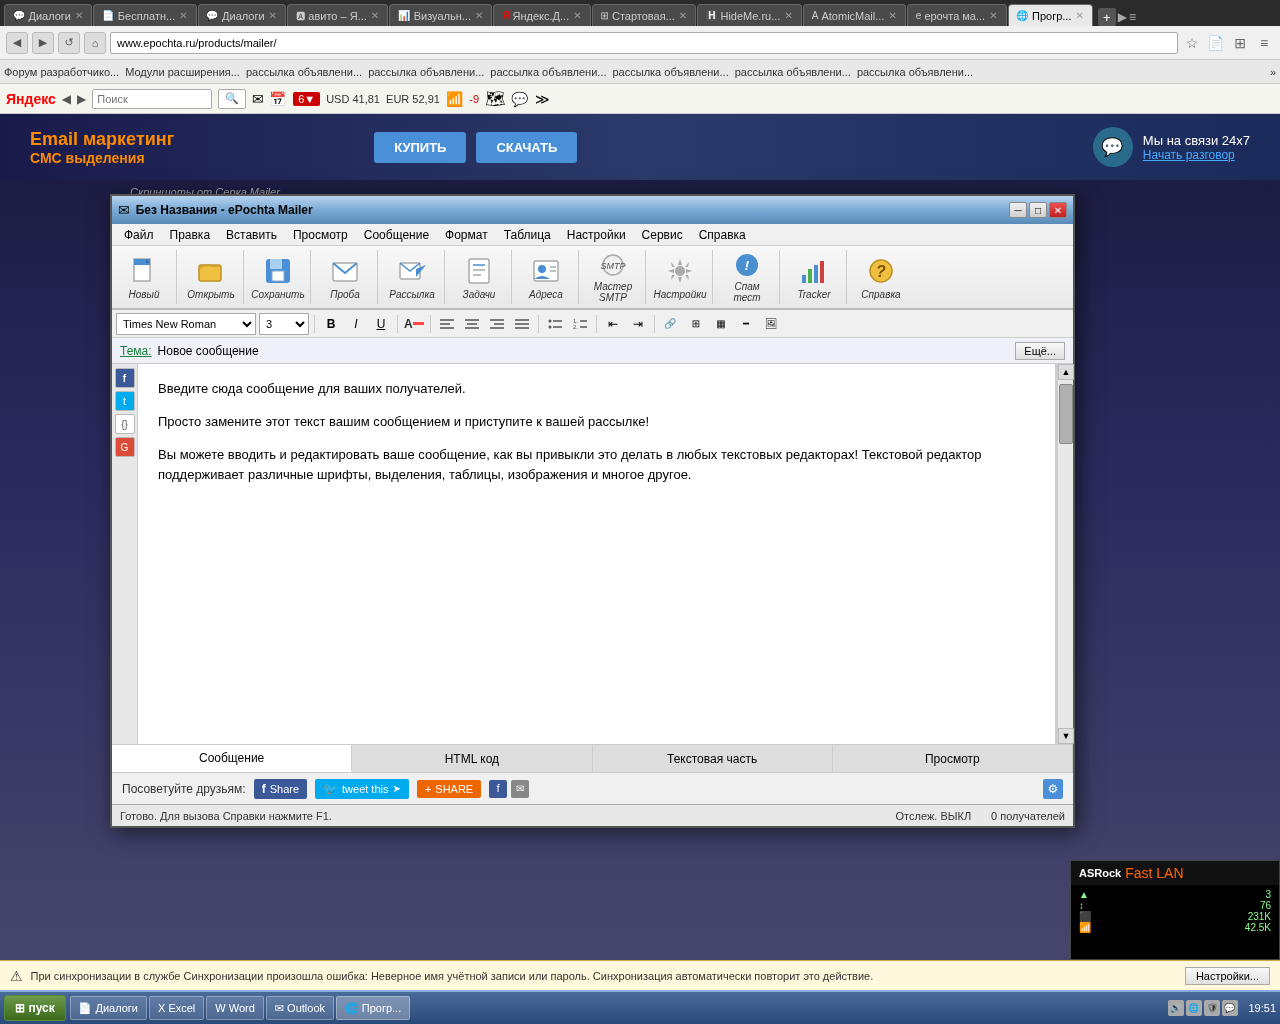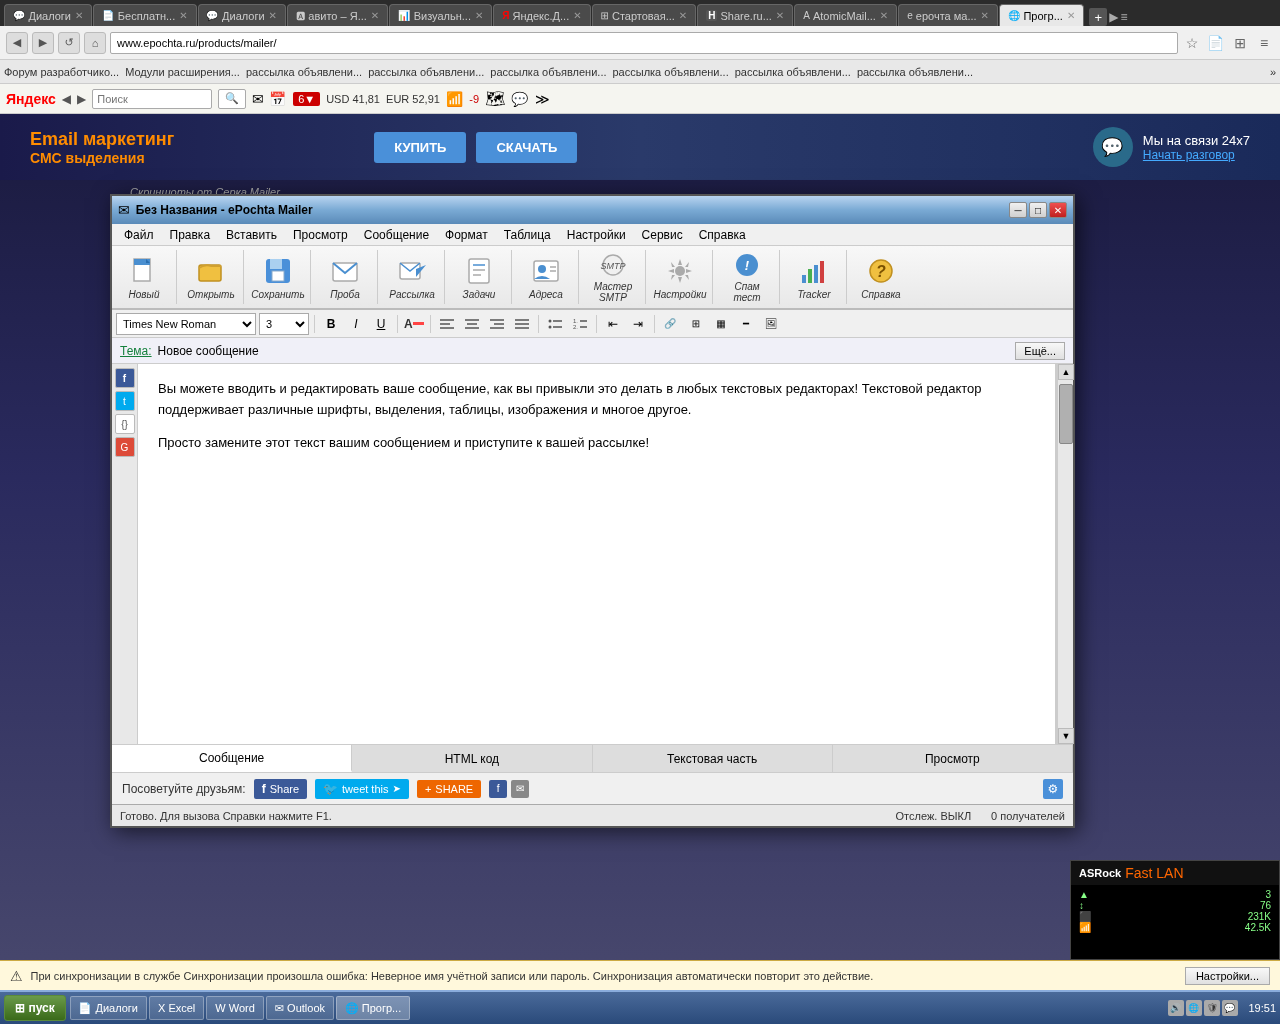--- a/index.html
+++ b/index.html
@@ -175,21 +175,21 @@
       <span style="max-width:80px;overflow:hidden;text-overflow:ellipsis;">Яндекс.Д...</span>
       <span style="margin-left:4px;color:#999;font-size:10px;">✕</span>
     </div>
     <div class="tab">
       <span style="font-size:10px;margin-right:3px;">⊞</span>
       <span style="max-width:80px;overflow:hidden;text-overflow:ellipsis;">Стартовая...</span>
       <span style="margin-left:4px;color:#999;font-size:10px;">✕</span>
     </div>
     <div class="tab">
       <span style="font-size:10px;margin-right:3px;font-weight:bold;background:#555;color:#fff;padding:0 2px;border-radius:2px;">H</span>
-      <span style="max-width:80px;overflow:hidden;text-overflow:ellipsis;">Share.ru...</span>
+      <span style="max-width:80px;overflow:hidden;text-overflow:ellipsis;">HideMe.ru...</span>
       <span style="margin-left:4px;color:#999;font-size:10px;">✕</span>
     </div>
     <div class="tab">
       <span style="font-size:10px;margin-right:3px;">A</span>
       <span style="max-width:80px;overflow:hidden;text-overflow:ellipsis;">AtomicMail...</span>
       <span style="margin-left:4px;color:#999;font-size:10px;">✕</span>
     </div>
     <div class="tab">
       <span style="font-size:10px;margin-right:3px;">e</span>
       <span style="max-width:80px;overflow:hidden;text-overflow:ellipsis;">epочта ма...</span>
@@ -523,22 +523,23 @@
 
       <div class="editor-container">
         <div class="sidebar-tools">
           <div class="side-tool" style="background:#3b5998;color:white;font-weight:bold;font-size:10px;">f</div>
           <div class="side-tool" style="background:#00aaee;color:white;font-size:10px;">t</div>
           <div class="side-tool" style="font-size:10px;">{}</div>
           <div class="side-tool" style="background:#dd4b39;color:white;font-size:10px;">G</div>
         </div>
         <div class="editor-area">
           <div class="editor-text">
+            <p>Введите сюда сообщение для ваших получателей.</p>
+            <p>Просто замените этот текст вашим сообщением и приступите к вашей рассылке!</p>
             <p>Вы можете вводить и редактировать ваше сообщение, как вы привыкли это делать в любых текстовых редакторах! Текстовой редактор поддерживает различные шрифты, выделения, таблицы, изображения и многое другое.</p>
-            <p>Просто замените этот текст вашим сообщением и приступите к вашей рассылке!</p>
           </div>
         </div>
         <div class="scrollbar-v">
           <div class="scroll-arrow">▲</div>
           <div class="scroll-track">
             <div class="scroll-thumb"></div>
           </div>
           <div class="scroll-arrow">▼</div>
         </div>
       </div>

